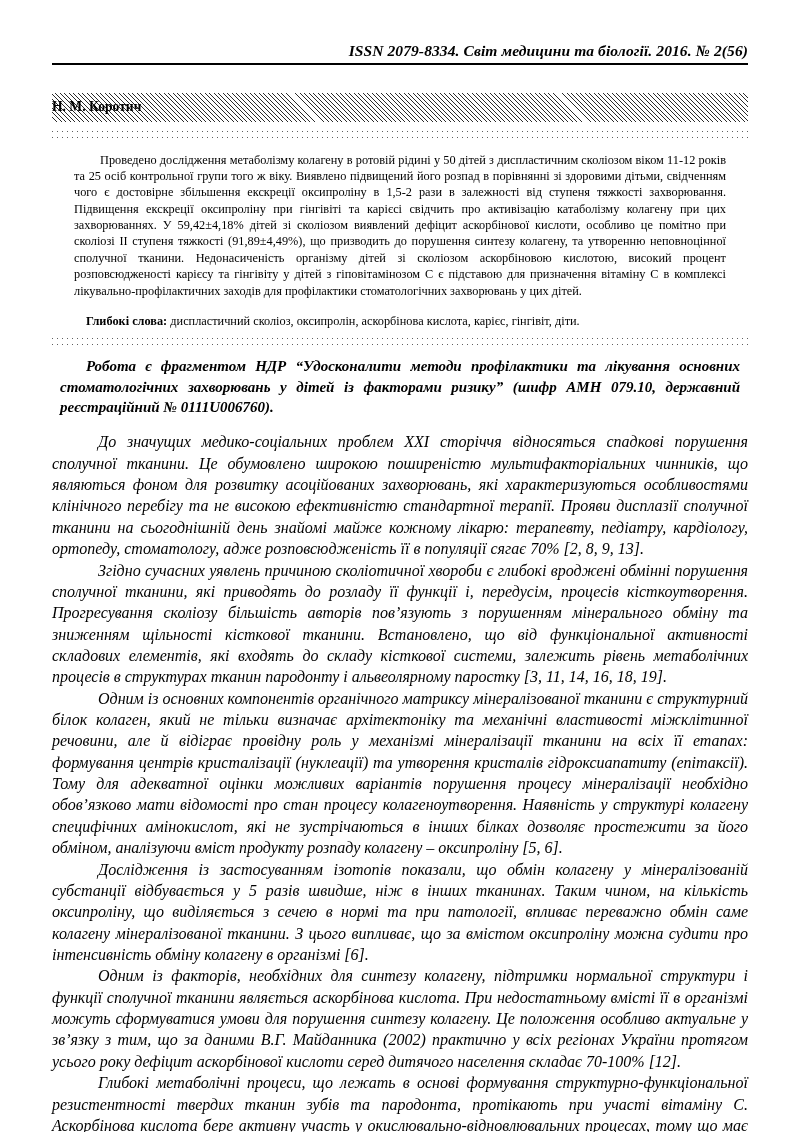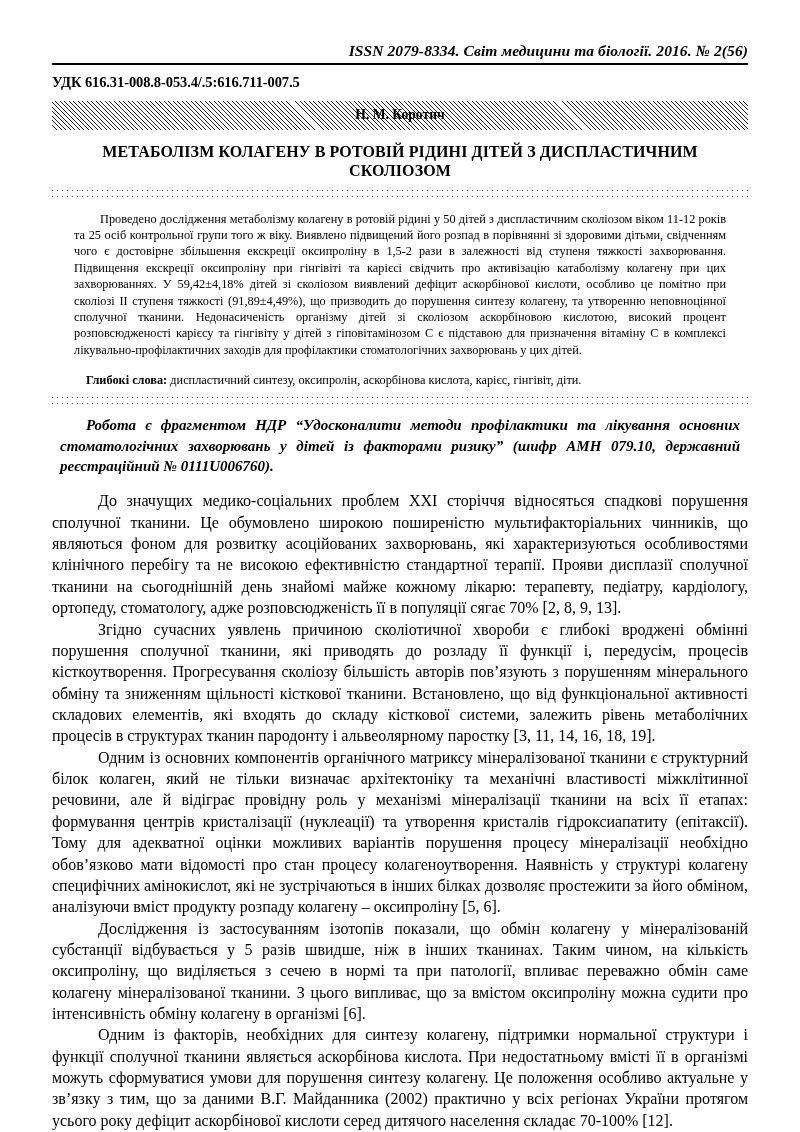--- a/index.html
+++ b/index.html
@@ -40,23 +40,22 @@
   
   .udk {
     font-weight: bold;
     font-size: 14.5px;
     margin-top: 9px;
     letter-spacing: -0.1px;
   }
 
   
   .author-banner {
-    margin-top: 10px;
+    margin-top: 28px;
     padding: 4px 0 5px 0;
-    text-align: center;
     font-weight: bold;
     font-size: 13.6px;
     line-height: 1.45;
     background-image: repeating-linear-gradient(
       45deg,
       #2a2a2a 0px, #2a2a2a 0.7px,
       #ffffff 0.7px, #ffffff 3.2px
     );
   }
   .author-banner .ab-line {
@@ -118,20 +117,21 @@
   
   .body-text {
     margin-top: 14px;
     font-size: 16px;
     line-height: 1.335;
     text-align: justify;
   }
   .body-text p {
     margin: 0;
     text-indent: 46px;
+    font-style: italic;
   }
 
   
   .page-number {
     position: absolute;
     left: 0;
     right: 0;
     bottom: 30px;
     text-align: center;
     font-size: 15px;
@@ -140,36 +140,31 @@
 </head>
 <body>
 
 <div class="page">
 
   <div class="runhead">
     <span>ISSN 2079-8334. Світ медицини та біології. 2016. № 2(56)</span>
   </div>
   <div class="runhead-rule"></div>
 
-  <div class="udk">УДК 616.31-008.8-053.4/.5:616.711-007.5</div>
 
   <div class="author-banner">
     <span class="ab-line">Н. М. Коротич</span>
   </div>
 
-  <div class="article-title">
-    <span>МЕТАБОЛІЗМ КОЛАГЕНУ В РОТОВІЙ РІДИНІ ДІТЕЙ З ДИСПЛАСТИЧНИМ</span><br>
-    <span>СКОЛІОЗОМ</span>
-  </div>
 
   <div class="zigzag"></div>
 
   <div class="abstract">
     <p>Проведено дослідження метаболізму колагену в ротовій рідині у 50 дітей з диспластичним сколіозом віком 11-12 років та 25 осіб контрольної групи того ж віку. Виявлено підвищений його розпад в порівнянні зі здоровими дітьми, свідченням чого є достовірне збільшення екскреції оксипроліну в 1,5-2 рази в залежності від ступеня тяжкості захворювання. Підвищення екскреції оксипроліну при гінгівіті та карієсі свідчить про активізацію катаболізму колагену при цих захворюваннях. У 59,42±4,18% дітей зі сколіозом виявлений дефіцит аскорбінової кислоти, особливо це помітно при сколіозі ІІ ступеня тяжкості (91,89±4,49%), що призводить до порушення синтезу колагену, та утворенню неповноцінної сполучної тканини. Недонасиченість організму дітей зі сколіозом аскорбіновою кислотою, високий процент розповсюдженості карієсу та гінгівіту у дітей з гіповітамінозом С є підставою для призначення вітаміну С в комплексі лікувально-профілактичних заходів для профілактики стоматологічних захворювань у цих дітей.</p>
-    <p class="kw"><b>Глибокі слова:</b><span> диспластичний синтезу, оксипролін, аскорбінова кислота, карієс, гінгівіт, діти.</span></p>
+    <p class="kw"><b>Глибокі слова:</b><span> диспластичний сколіоз, оксипролін, аскорбінова кислота, карієс, гінгівіт, діти.</span></p>
   </div>
 
   <div class="zigzag"></div>
 
   <div class="ndr">
     <p>Робота є фрагментом НДР “Удосконалити методи профілактики та лікування  основних стоматологічних захворювань у дітей із факторами ризику” (шифр АМН 079.10, державний реєстраційний № 0111U006760).</p>
   </div>
 
   <div class="body-text">
     <p>До значущих медико-соціальних проблем ХХІ сторіччя відносяться спадкові порушення сполучної тканини. Це обумовлено широкою поширеністю мультифакторіальних чинників, що являються фоном для розвитку асоційованих захворювань, які характеризуються особливостями клінічного перебігу та не високою ефективністю стандартної терапії. Прояви дисплазії сполучної тканини на сьогоднішній день знайомі майже кожному лікарю: терапевту, педіатру, кардіологу, ортопеду, стоматологу, адже розповсюдженість її в популяції сягає 70% [2, 8, 9, 13].</p>

